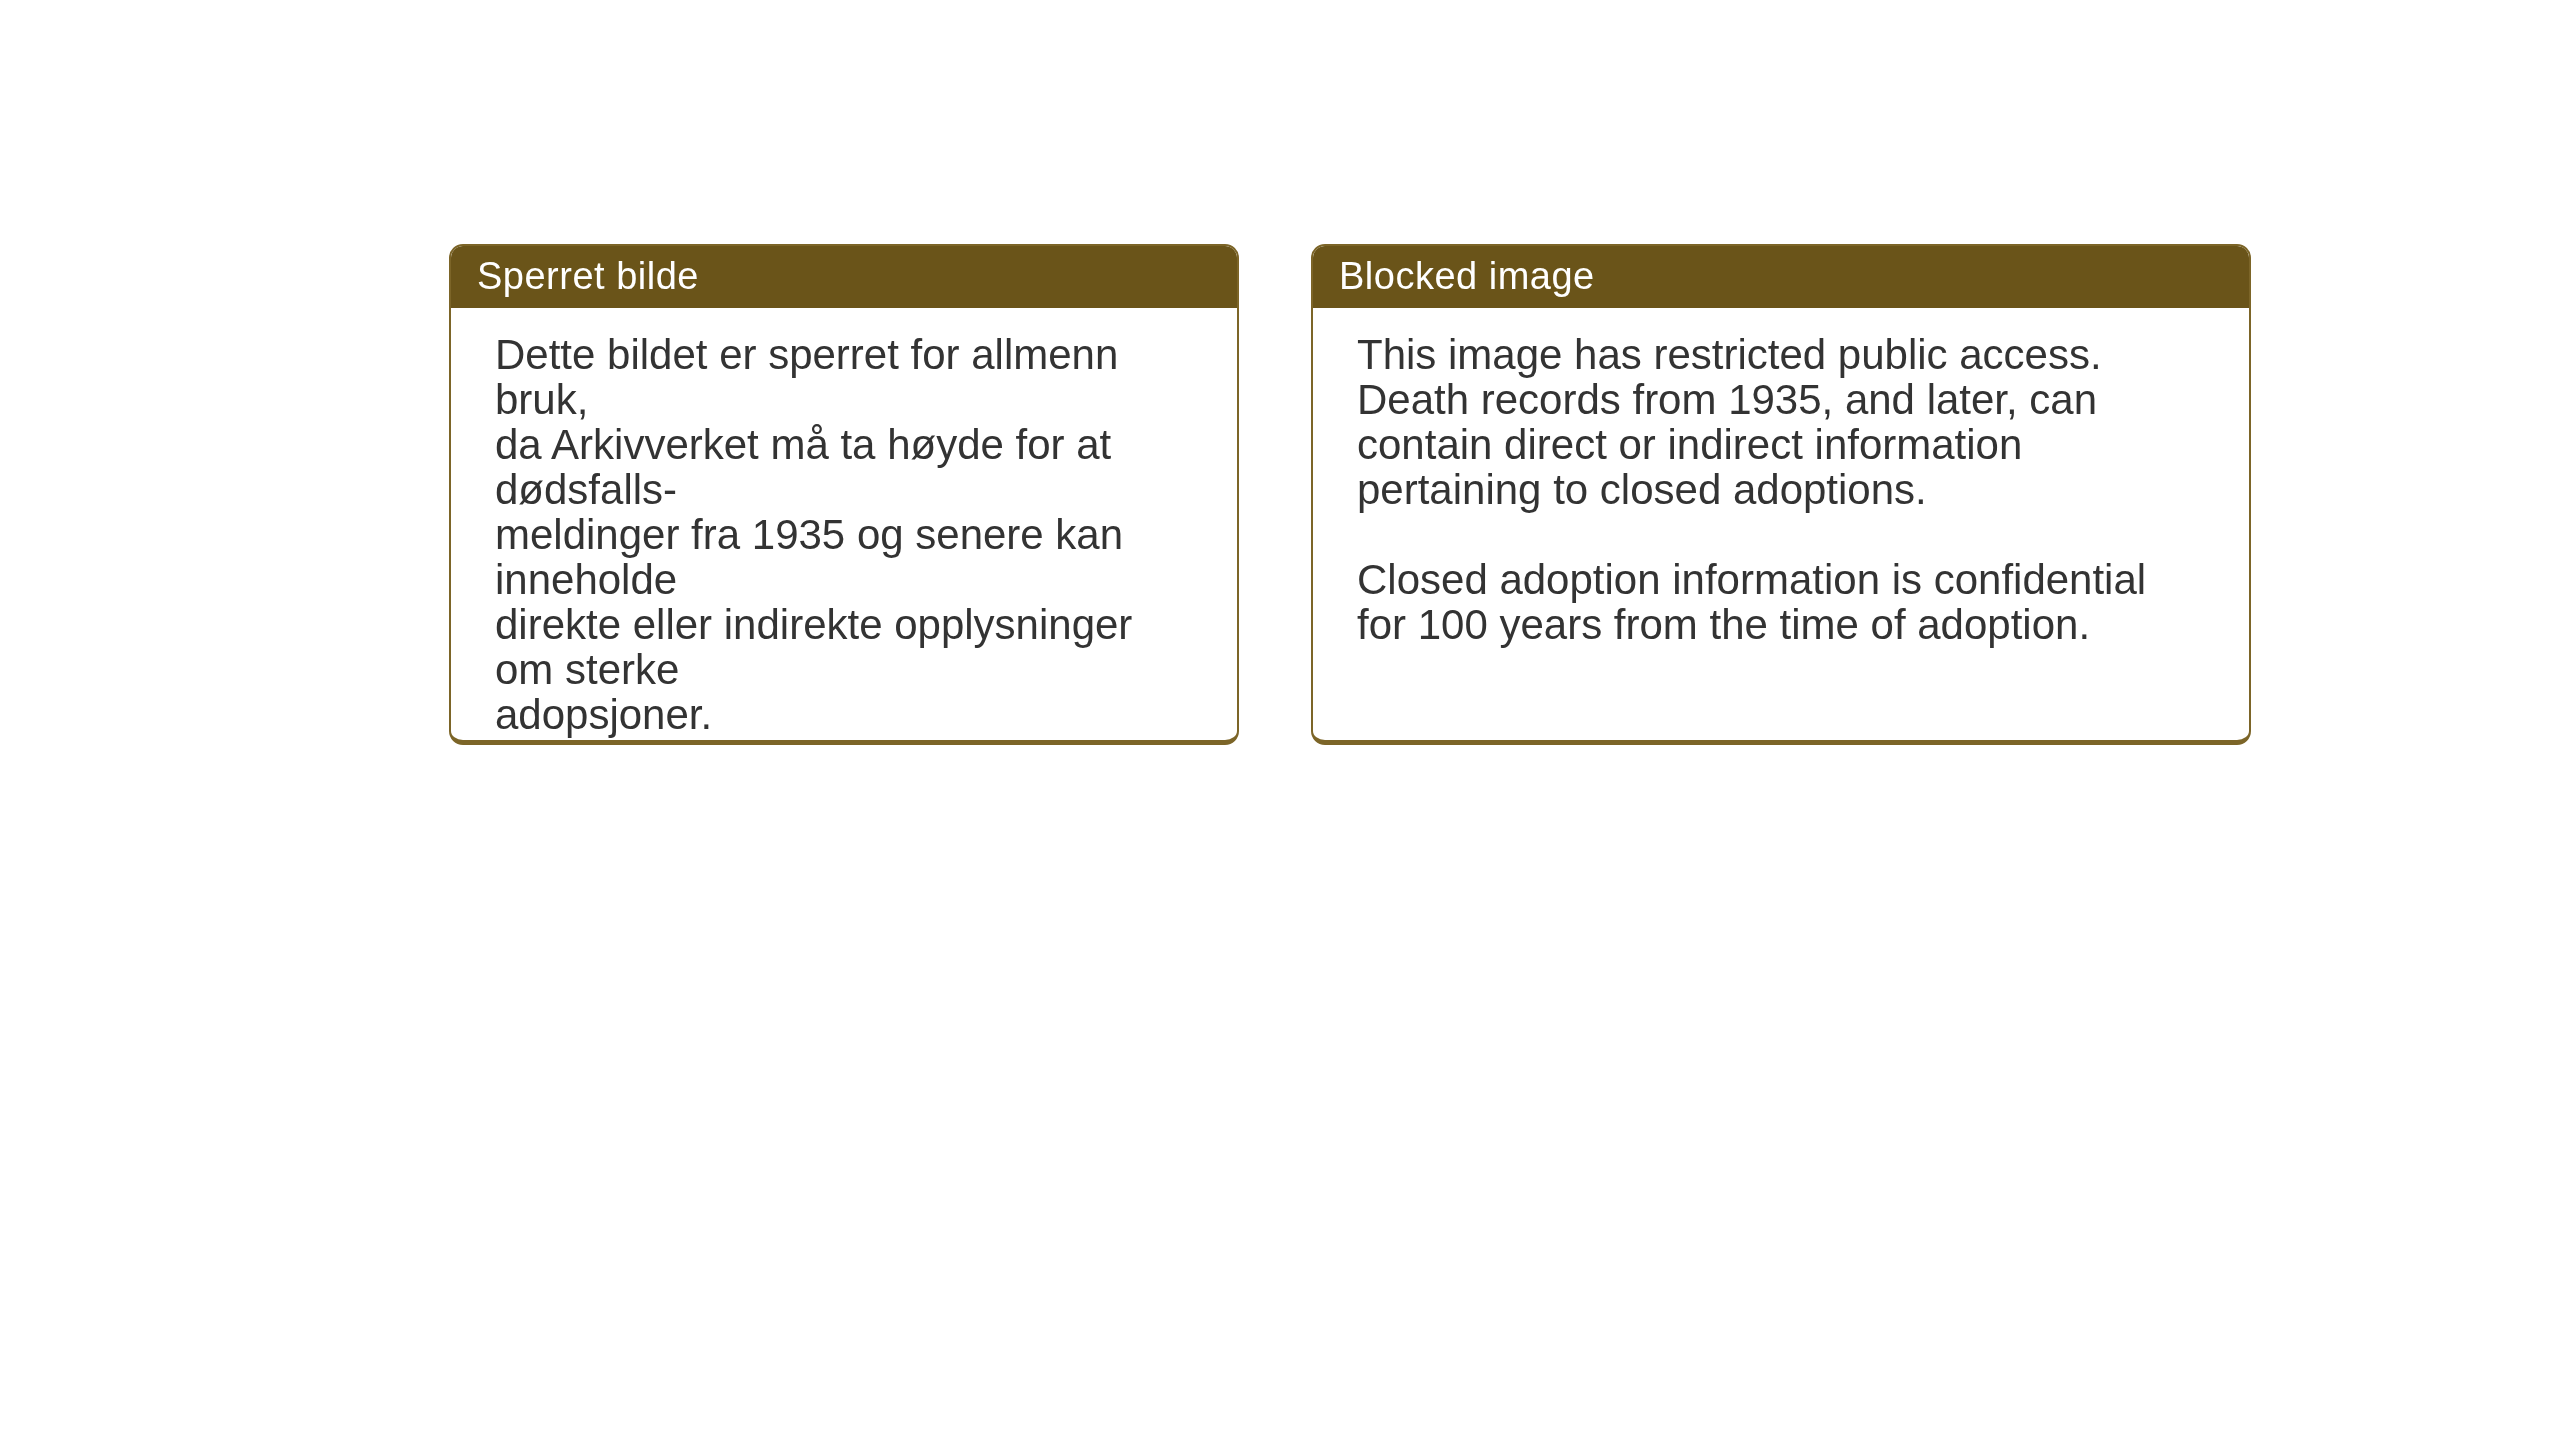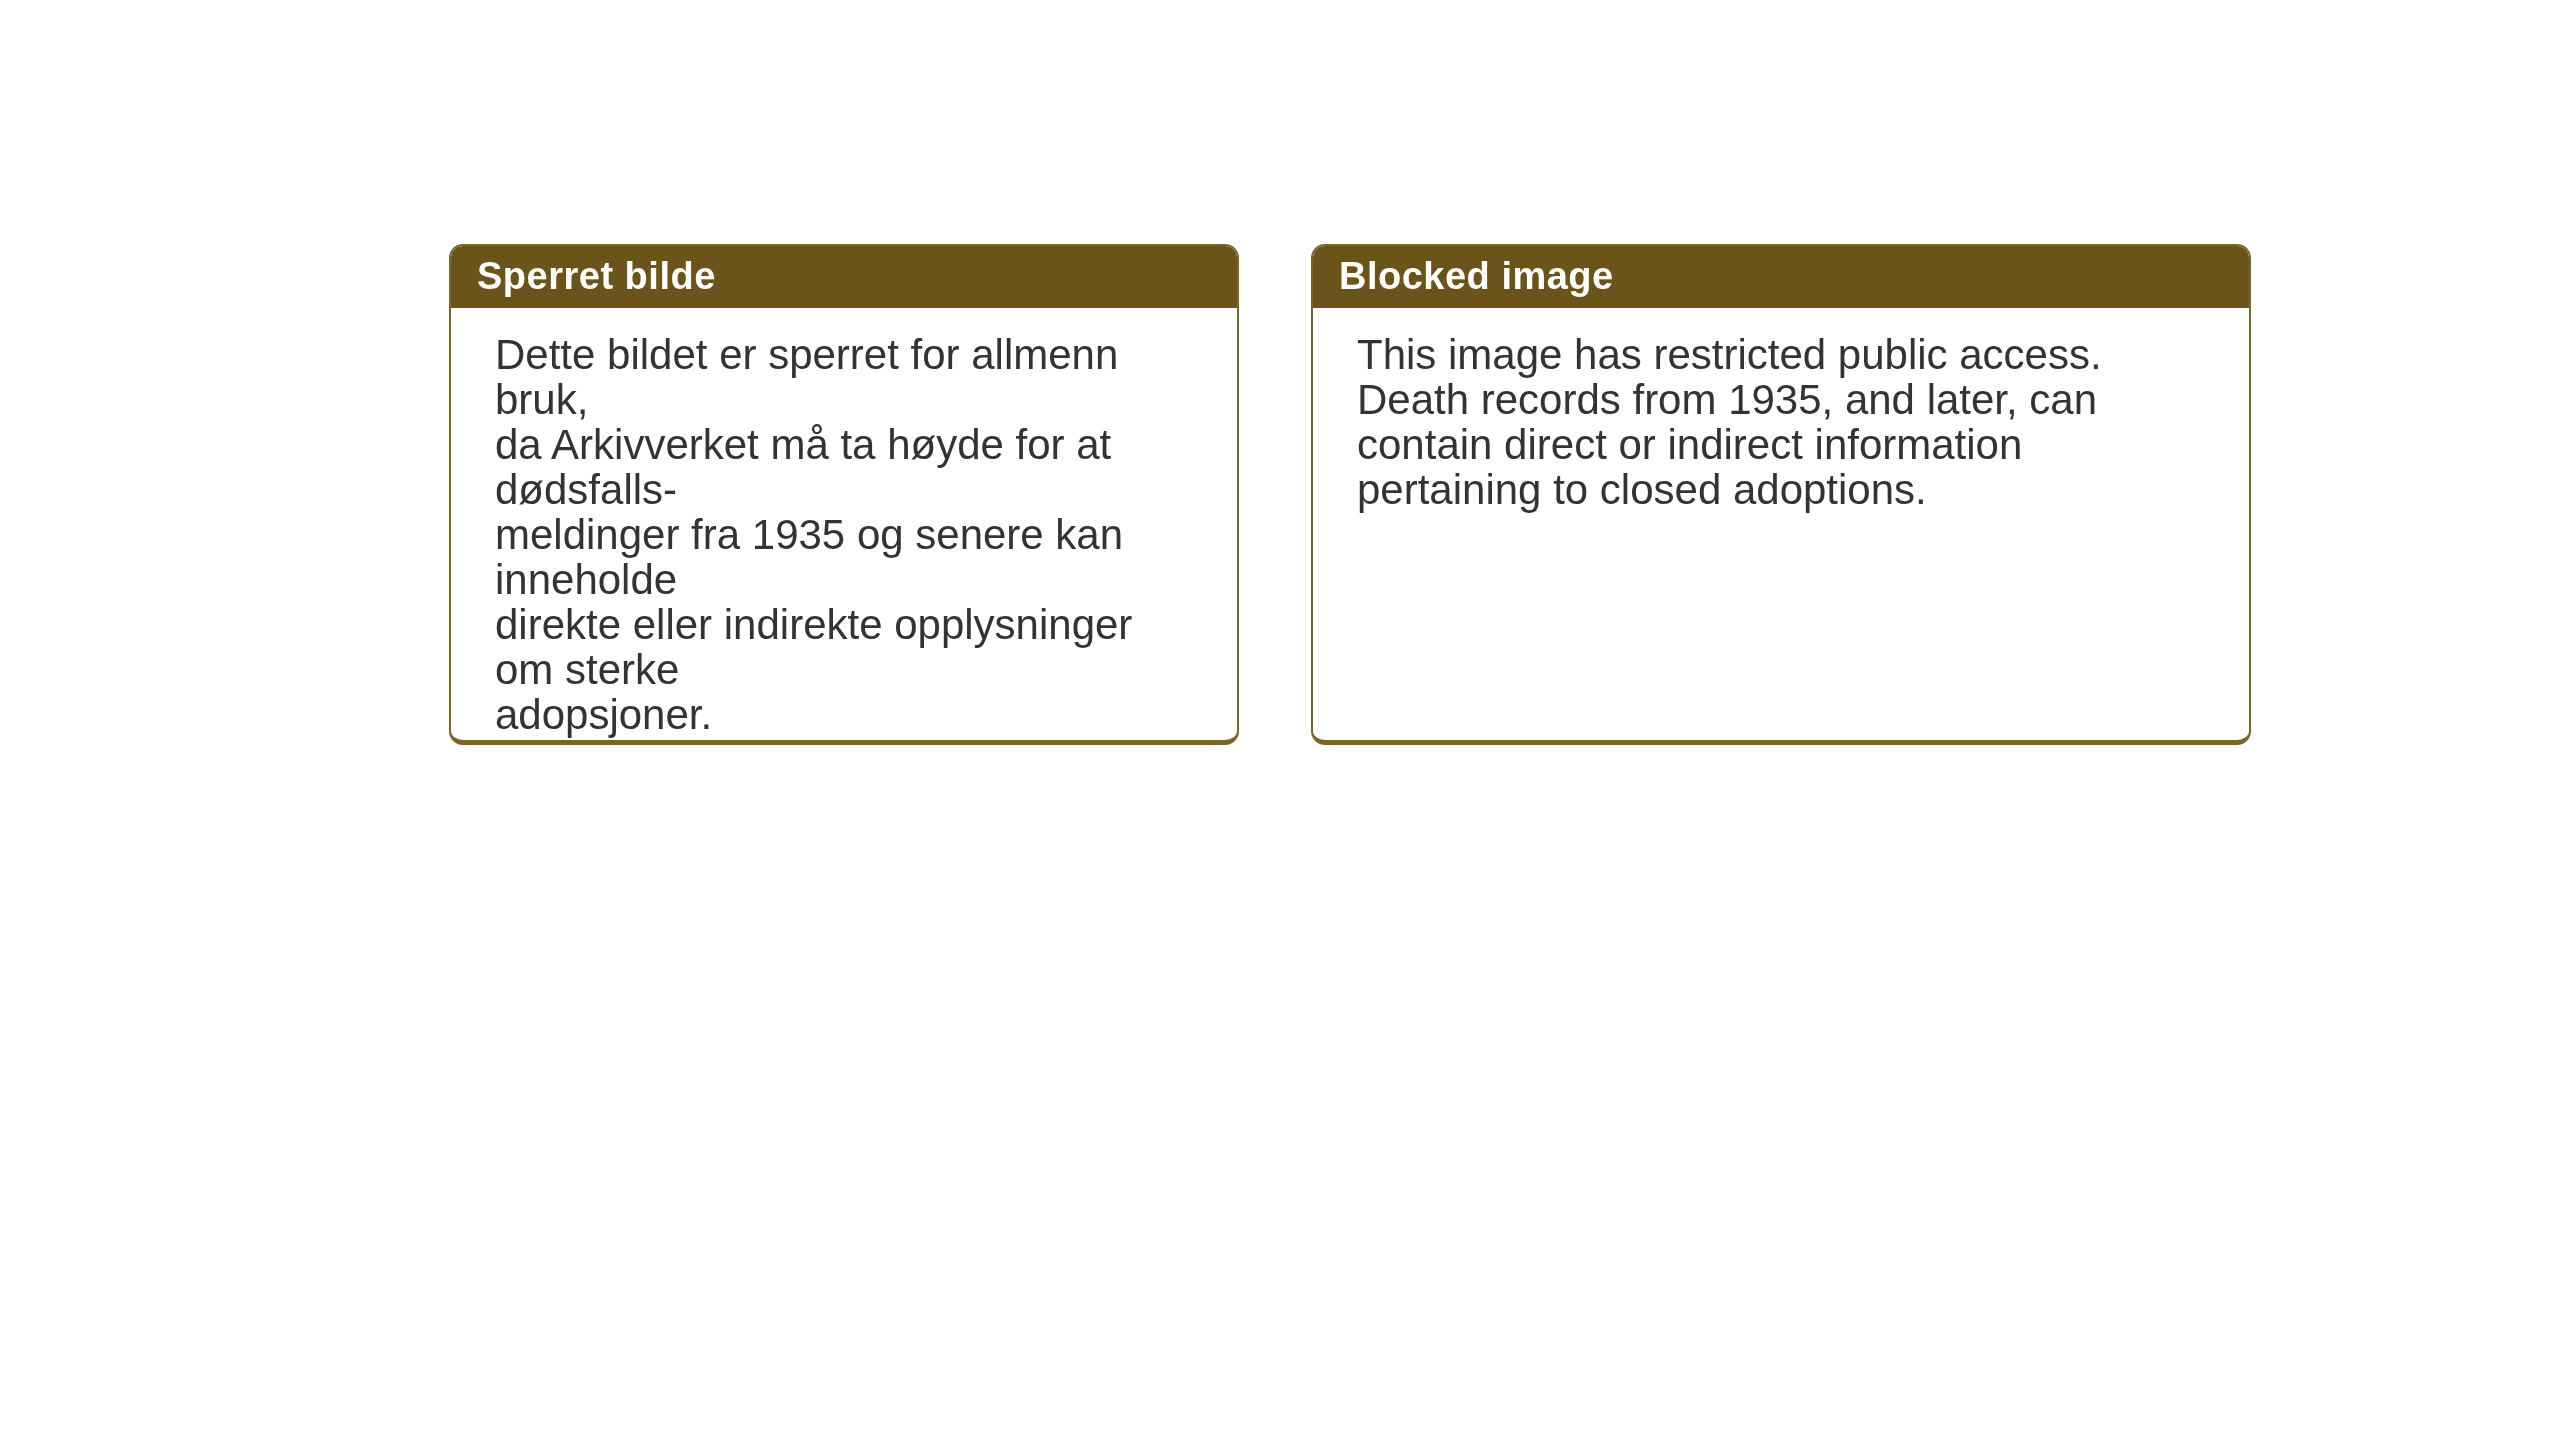--- a/index.html
+++ b/index.html
@@ -33,21 +33,21 @@
     border-bottom: 1px solid #6a5419;
     display: flex;
     align-items: center;
     padding: 0 26px;
     border-radius: 11px 11px 0 0;
   }
 
   .card-title {
     color: #ffffff;
     font-size: 38px;
-    font-weight: 700;
+    font-weight: 400;
     letter-spacing: 0.5px;
     white-space: nowrap;
   }
 
   .card-body {
     padding: 24px 40px 0 44px;
     color: #333333;
     font-size: 42px;
     line-height: 45px;
   }
@@ -76,14 +76,16 @@
 
 <div class="notice-card card-en">
   <div class="card-header">
     <span class="card-title">Blocked image</span>
   </div>
   <div class="card-body">
     <div class="card-paragraph">This image has restricted public access.
 Death records from 1935, and later, can
 contain direct or indirect information
 pertaining to closed adoptions.</div>
+    <div class="card-paragraph">Closed adoption information is confidential
+for 100 years from the time of adoption.</div>
   </div>
 </div>
 
 </body></html>

